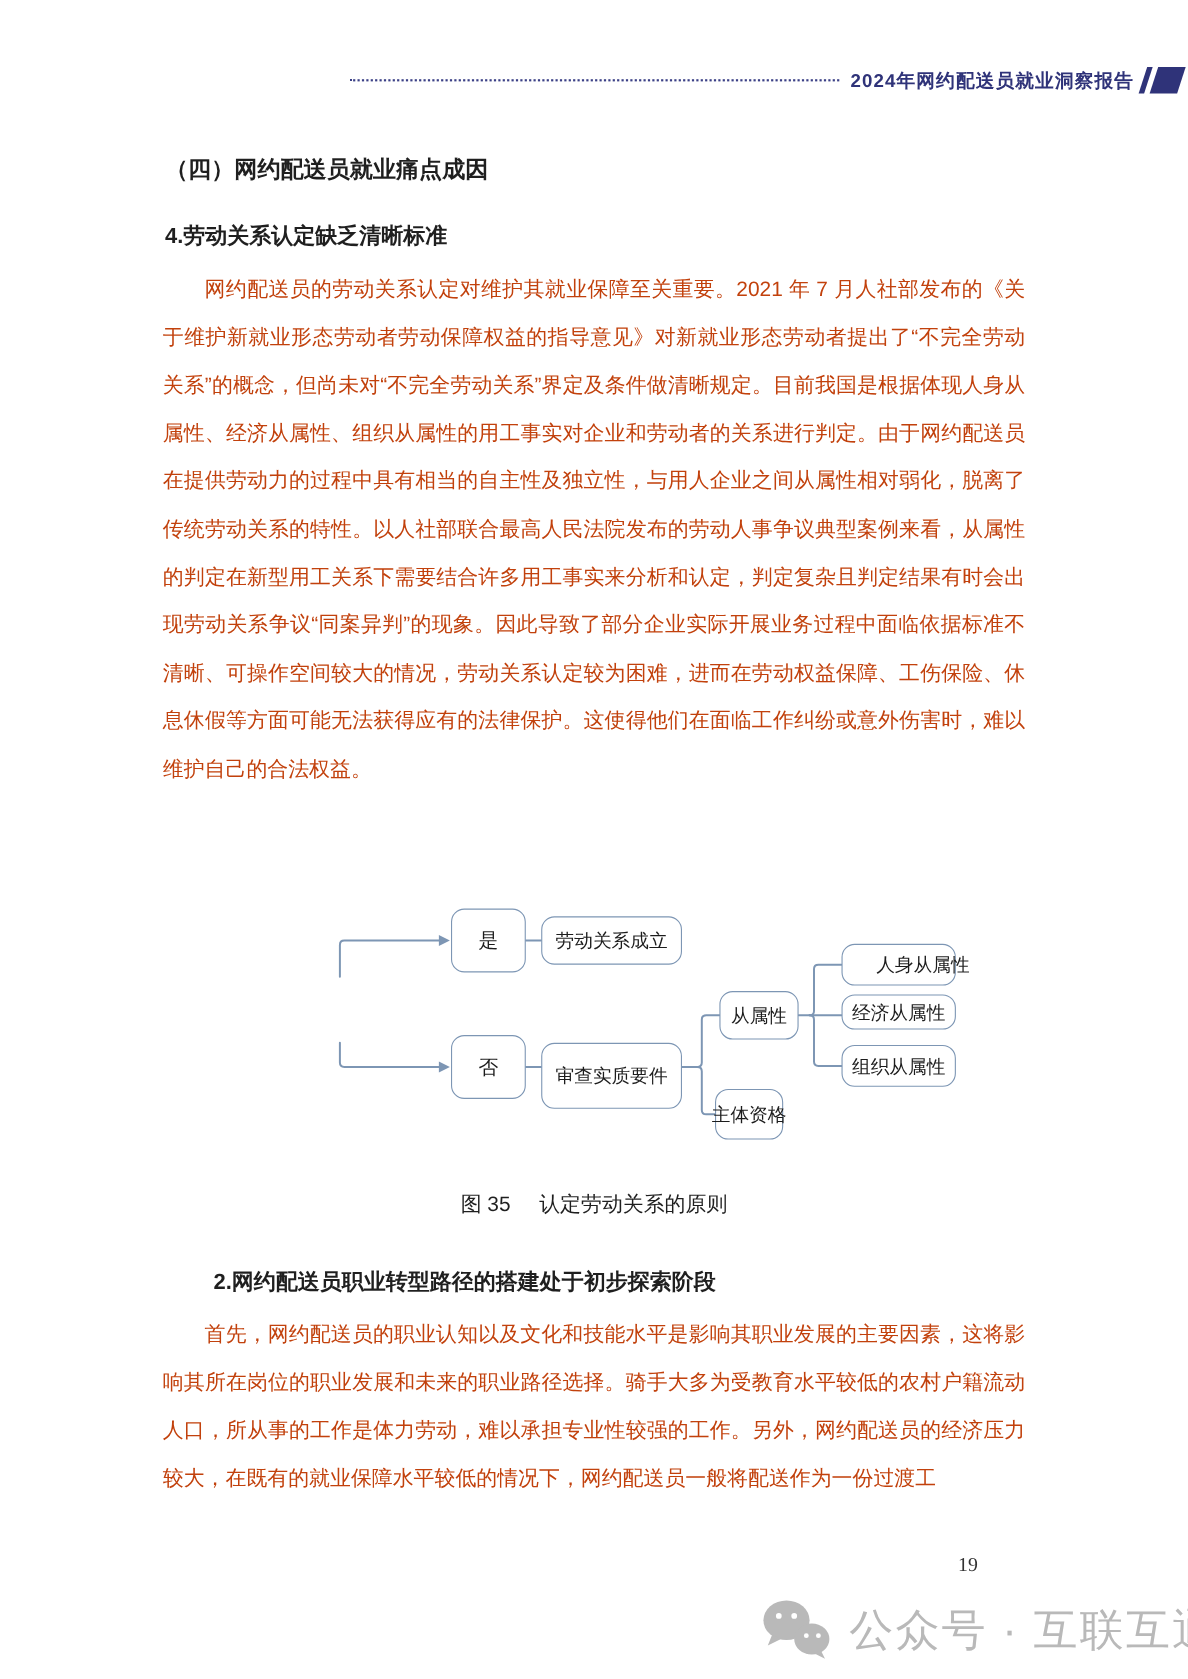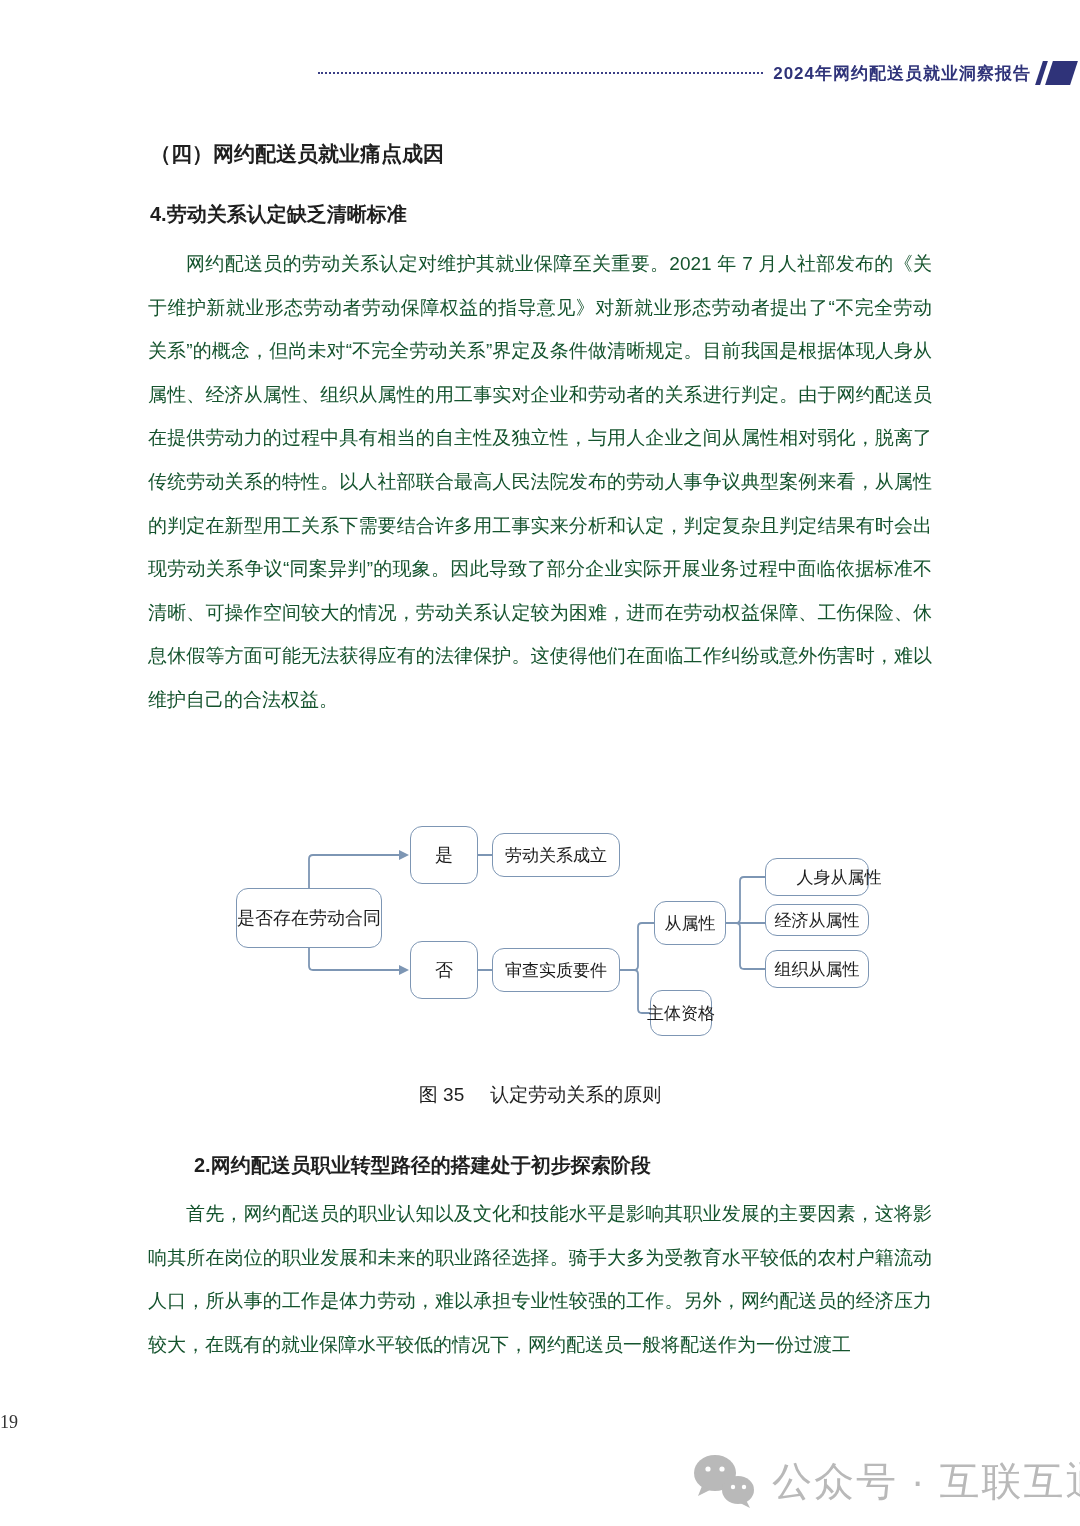--- a/index.html
+++ b/index.html
@@ -69,21 +69,21 @@
   .sub-heading.second { top: 1152px; margin-left: 44px; }
 
   .body-para {
     position: absolute;
     left: 148px;
     width: 784px;
     font-size: 19px;
     line-height: 43.6px;
     text-align: justify;
     text-indent: 2em;
-    color: #14532d;
+    color: #c2410c;
   }
   .body-para.first { top: 242px; }
   .body-para.second { top: 1192px; }
 
   
   .diagram {
     position: absolute;
     top: 738px; left: 230px;
     width: 700px; height: 312px;
   }
@@ -104,21 +104,21 @@
     border: 2px solid #58585a;
     border-radius: 0;
     font-size: 19px;
     font-weight: bold;
     left: 245px; top: 6px; width: 200px; height: 54px;
   }
   .node.contract   { left: 6px;   top: 150px; width: 146px; height: 60px; font-size: 18px; }
   .node.yes        { left: 180px; top: 88px;  width: 68px;  height: 58px; font-size: 18px; }
   .node.established{ left: 262px; top: 95px;  width: 128px; height: 44px; }
   .node.no         { left: 180px; top: 203px; width: 68px;  height: 58px; font-size: 18px; }
-  .node.review     { left: 262px; top: 210px; width: 128px; height: 44px; }
+  .node.review     { left: 262px; top: 210px; width: 128px; height: 60px; }
   .node.subordination { left: 424px; top: 163px; width: 72px; height: 44px; }
   .node.subject    { left: 420px; top: 252px; width: 62px;  height: 46px; }
   .node.personal   { left: 535px; top: 120px; width: 104px; height: 38px; padding-left: 44px; }
   .node.economic   { left: 535px; top: 166px; width: 104px; height: 32px; }
   .node.organizational { left: 535px; top: 212px; width: 104px; height: 38px; }
 
   .figure-caption {
     position: absolute;
     top: 1082px; left: 148px;
     width: 784px;
@@ -126,21 +126,21 @@
     font-size: 19px;
     color: #1f1f1f;
   }
   .figure-caption .label { margin-right: 26px; }
 
   
   .page-number {
     position: absolute;
     top: 1412px; left: 0;
     width: 889px;
-    text-align: left;
+    text-align: right;
     font-family: "Liberation Serif", serif;
     font-size: 18px;
     color: #333333;
   }
   .watermark {
     position: absolute;
     top: 1452px; left: 690px;
     display: flex;
     align-items: center;
     color: #b9b9b9;
@@ -191,21 +191,20 @@
       <path d="M506,185 Q510,185 510,181 L510,143 Q510,139 514,139 L535,139"></path>
 
       <path d="M506,185 Q510,185 510,189 L510,227 Q510,231 514,231 L535,231"></path>
     </g>
     <g fill="#7d96b4">
       <polygon points="169,112 179,117 169,122"></polygon>
       <polygon points="169,227 179,232 169,237"></polygon>
     </g>
   </svg>
 
-  <div class="node contract">是否存在劳动合同</div>
   <div class="node yes">是</div>
   <div class="node established">劳动关系成立</div>
   <div class="node no">否</div>
   <div class="node review">审查实质要件</div>
   <div class="node subordination">从属性</div>
   <div class="node subject">主体资格</div>
   <div class="node personal">人身从属性</div>
   <div class="node economic">经济从属性</div>
   <div class="node organizational">组织从属性</div>
 </div>

